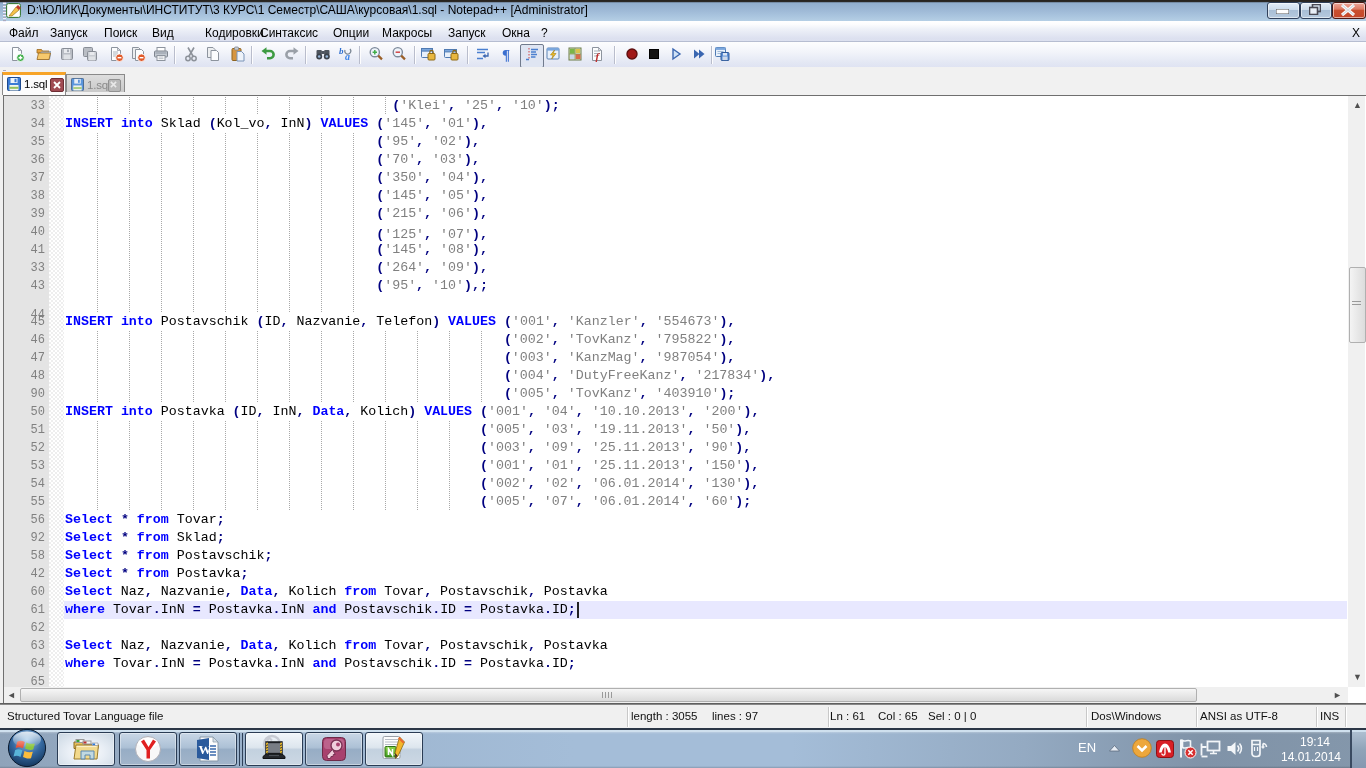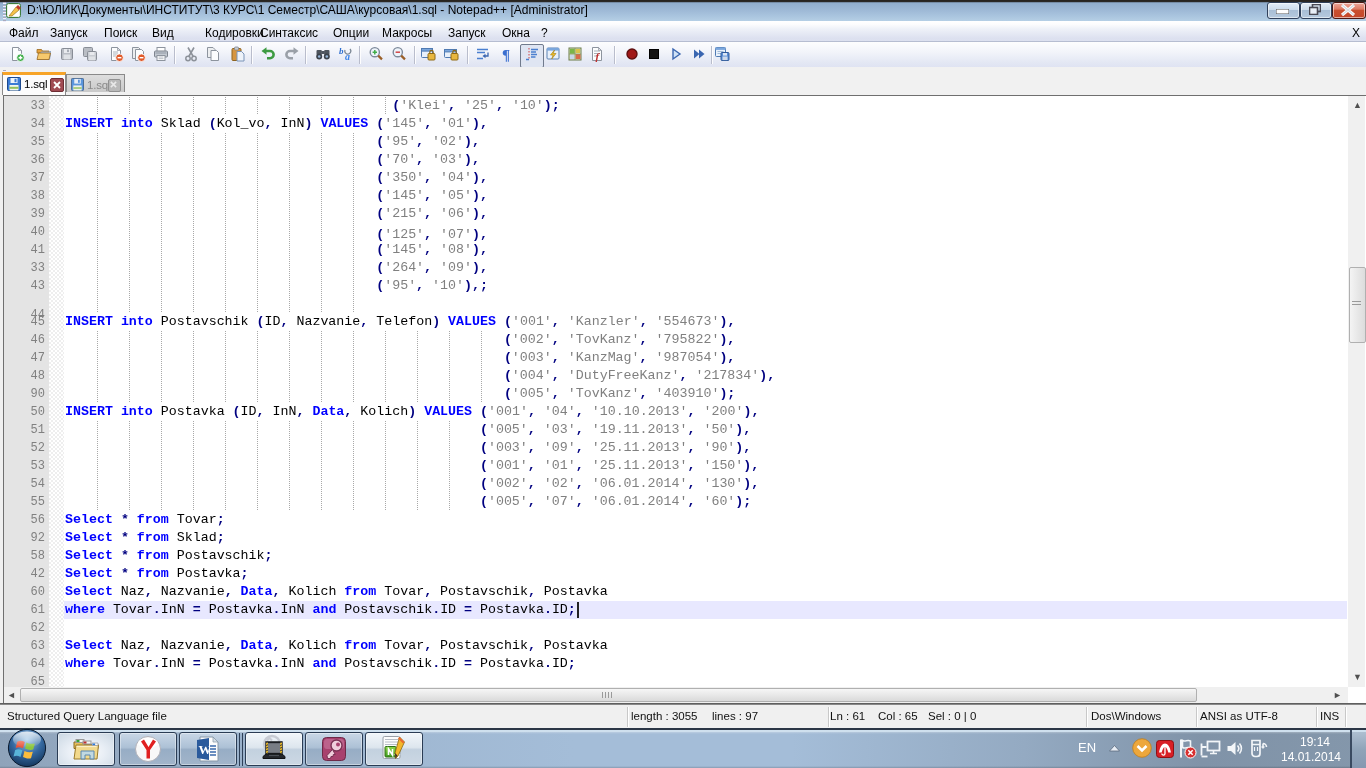--- a/index.html
+++ b/index.html
@@ -435,21 +435,21 @@
 <div class="abs" style="left:1352px;top:301px;width:9px;height:6px;background:repeating-linear-gradient(180deg,#9a9a9a 0 1px,transparent 1px 3px)"></div>
 <div class="sarrow" style="left:1353px;top:669px">▼</div>
 <div id="hscroll" class="abs"></div>
 <div class="sarrow" style="left:7px;top:687px">◄</div>
 <div id="hthumb" class="abs"></div>
 <div class="sarrow" style="left:1333px;top:687px">►</div>
 <div class="abs" style="left:602px;top:692px;width:10px;height:6px;background:repeating-linear-gradient(90deg,#9a9a9a 0 1px,transparent 1px 3px)"></div>
 
 <div class="abs" style="left:0;top:703px;width:1366px;height:1px;background:#5f5f5f"></div>
 <div id="statusbar" class="abs"></div>
-<div class="stxt abs" style="left:7px">Structured Query Language file</div>
+<div class="stxt abs" style="left:7px">Structured Tovar Language file</div>
 <div class="ssep abs" style="left:627px"></div>
 <div class="stxt abs" style="left:631px">length : 3055</div>
 <div class="stxt abs" style="left:712px">lines : 97</div>
 <div class="ssep abs" style="left:828px"></div>
 <div class="stxt abs" style="left:830px">Ln : 61</div>
 <div class="stxt abs" style="left:878px">Col : 65</div>
 <div class="stxt abs" style="left:928px">Sel : 0 | 0</div>
 <div class="ssep abs" style="left:1086px"></div>
 <div class="stxt abs" style="left:1091px">Dos\Windows</div>
 <div class="ssep abs" style="left:1196px"></div>

